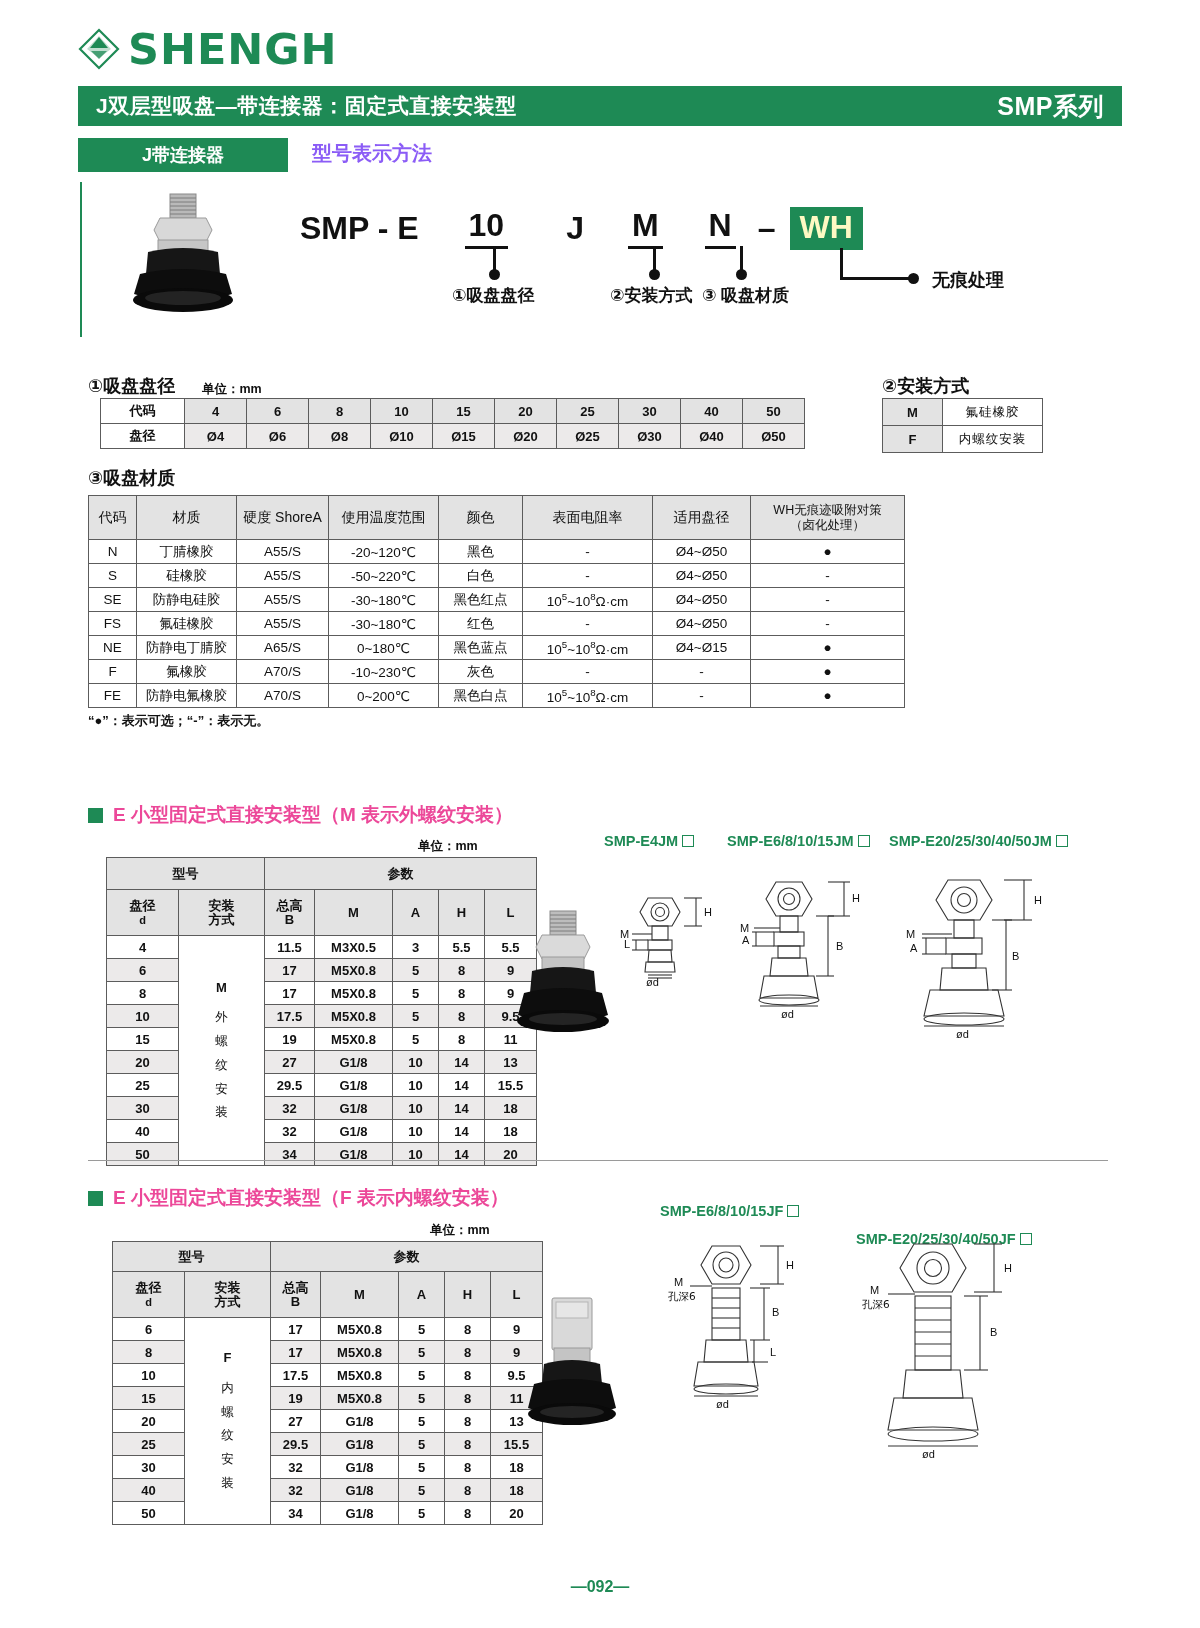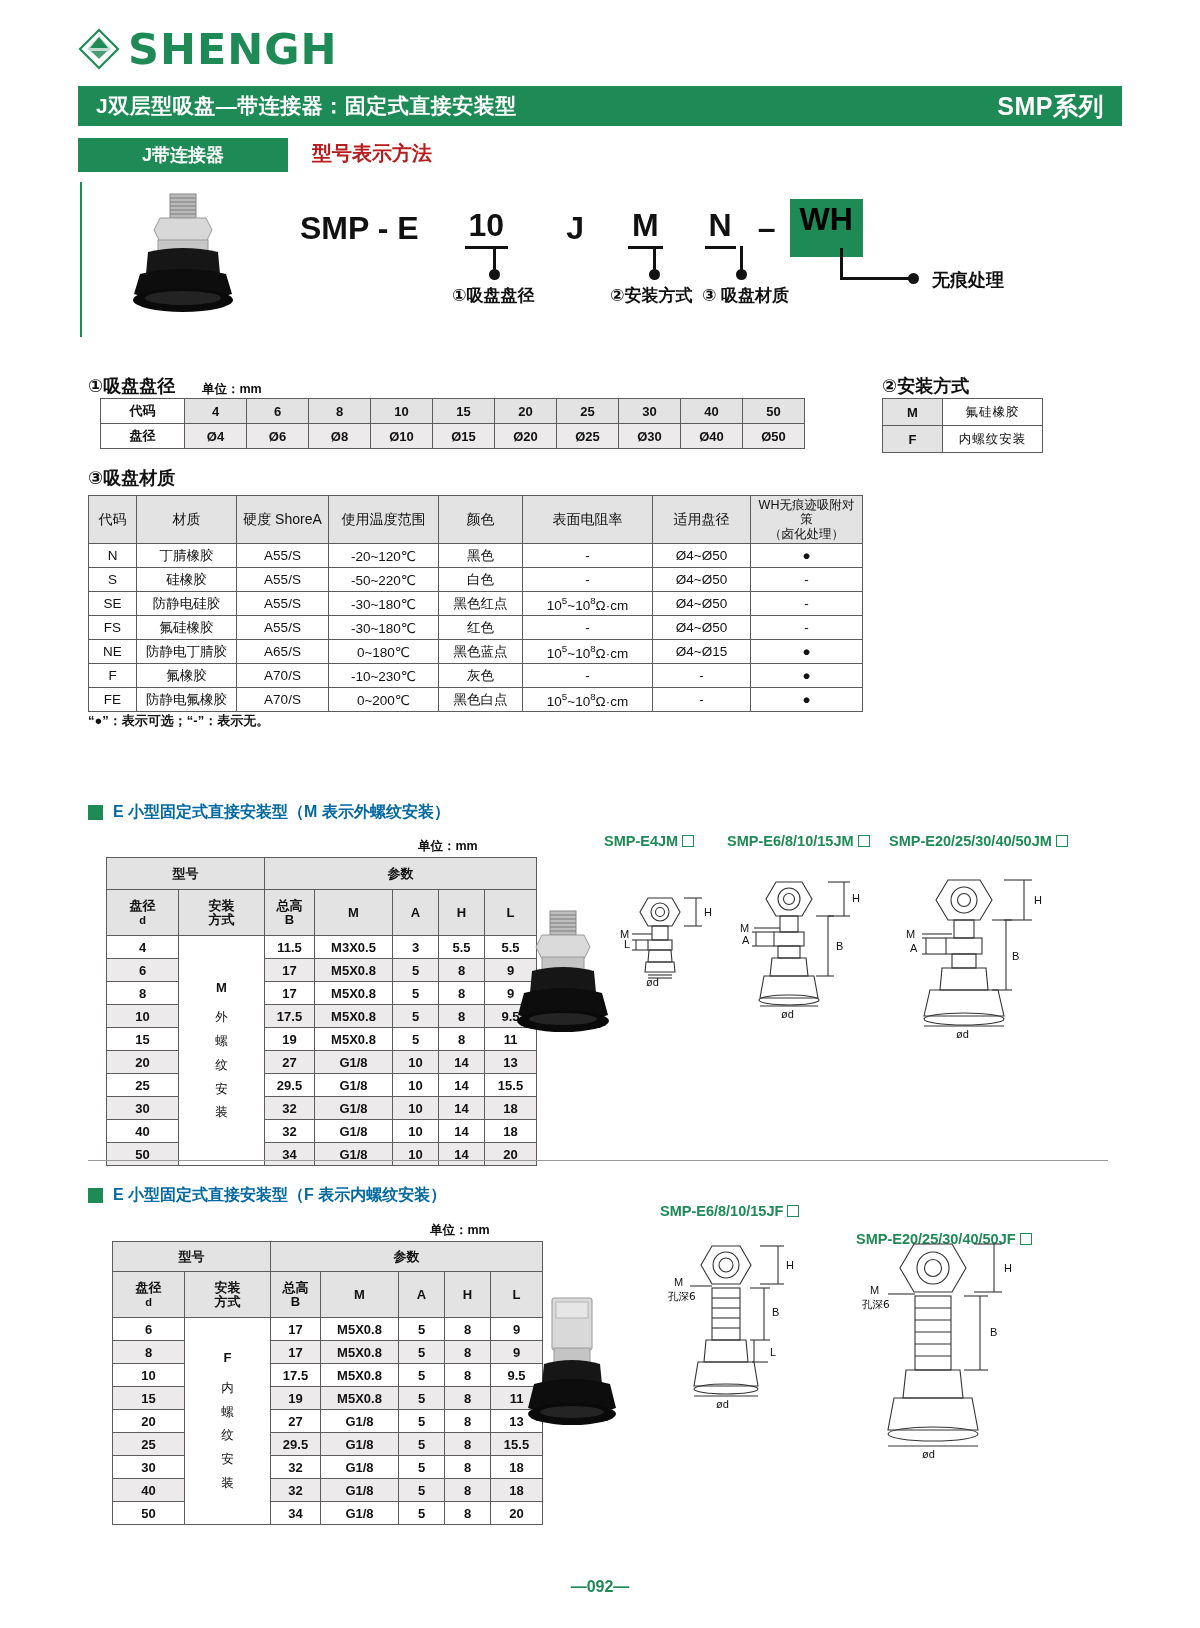--- a/index.html
+++ b/index.html
@@ -29,33 +29,33 @@
   .title-bar .t-right { font-size:25px; font-weight:bold; letter-spacing:0.5px; }
 
   
   .sub-tag {
     position:absolute; left:78px; top:138px; width:210px; height:34px;
     background:#1e8a55; color:#fff; font-size:18px; font-weight:bold;
     display:flex; align-items:center; justify-content:center;
   }
   .sub-title {
     position:absolute; left:312px; top:140px; font-size:20px;
-    font-weight:bold; color:#b91c1c;
+    font-weight:bold; color:#8b5cf6;
   }
 
   
   .photo-box { position:absolute; left:80px; top:182px; width:210px; height:155px;
                border-left:2px solid #1e8a55; }
 
   
   .code-row { position:absolute; left:300px; top:205px; height:46px; display:flex; align-items:center; }
   .code-seg { font-size:32px; font-weight:bold; color:#111; letter-spacing:0px;
               font-family:"Liberation Sans",sans-serif; }
   .code-u { border-bottom:3px solid #111; padding:0 4px 2px 4px; }
-  .wh-box { background:#1e8a55; color:#000000; padding:2px 10px 19px 10px; font-size:32px; font-weight:bold; }
+  .wh-box { background:#1e8a55; color:#fef9c3; padding:2px 10px 4px 10px; font-size:32px; font-weight:bold; }
 
   .lead { position:absolute; background:#111; }
   .dot { position:absolute; width:11px; height:11px; border-radius:50%; background:#111; }
   .cap-lbl { position:absolute; font-size:17px; font-weight:bold; color:#111; white-space:nowrap; }
 
   
   .sec-h { position:absolute; font-size:18px; font-weight:bold; color:#111; }
   .unit-lbl { position:absolute; font-size:12.5px; color:#111; font-weight:bold; }
 
   
@@ -82,26 +82,26 @@
   #tbl-material { position:absolute; left:88px; top:495px; }
   #tbl-material th { height:44px; background:#e3e3e3; font-size:14px; font-weight:normal; }
   #tbl-material td { height:24px; font-size:13.5px; font-weight:normal; }
   #tbl-material .w-code{width:48px}
   #tbl-material .w-mat{width:100px}
   #tbl-material .w-hard{width:92px}
   #tbl-material .w-temp{width:110px}
   #tbl-material .w-col{width:84px}
   #tbl-material .w-res{width:130px}
   #tbl-material .w-dia{width:98px}
-  #tbl-material .w-wh{width:112px}
+  #tbl-material .w-wh{width:154px}
   .footnote { position:absolute; left:88px; top:712px; font-size:13px; color:#111; font-weight:bold; }
 
   
   .blk-head { position:absolute; display:flex; align-items:center; gap:10px;
-              font-size:16px; font-weight:bold; color:#0369a1; }
+              font-size:19px; font-weight:bold; color:#ec4899; }
   .blk-sq { width:15px; height:15px; background:#1e8a55; display:inline-block; }
 
   .divider { position:absolute; left:88px; width:1020px; height:1px; background:#9a9a9a; }
 
   
   .ptbl { position:absolute; }
   .ptbl td, .ptbl th { font-size:13px; }
   .ptbl .two-line { line-height:1.05; }
   .ptbl td.d-col { width:72px; }
   .ptbl td.m-col { width:86px; }

